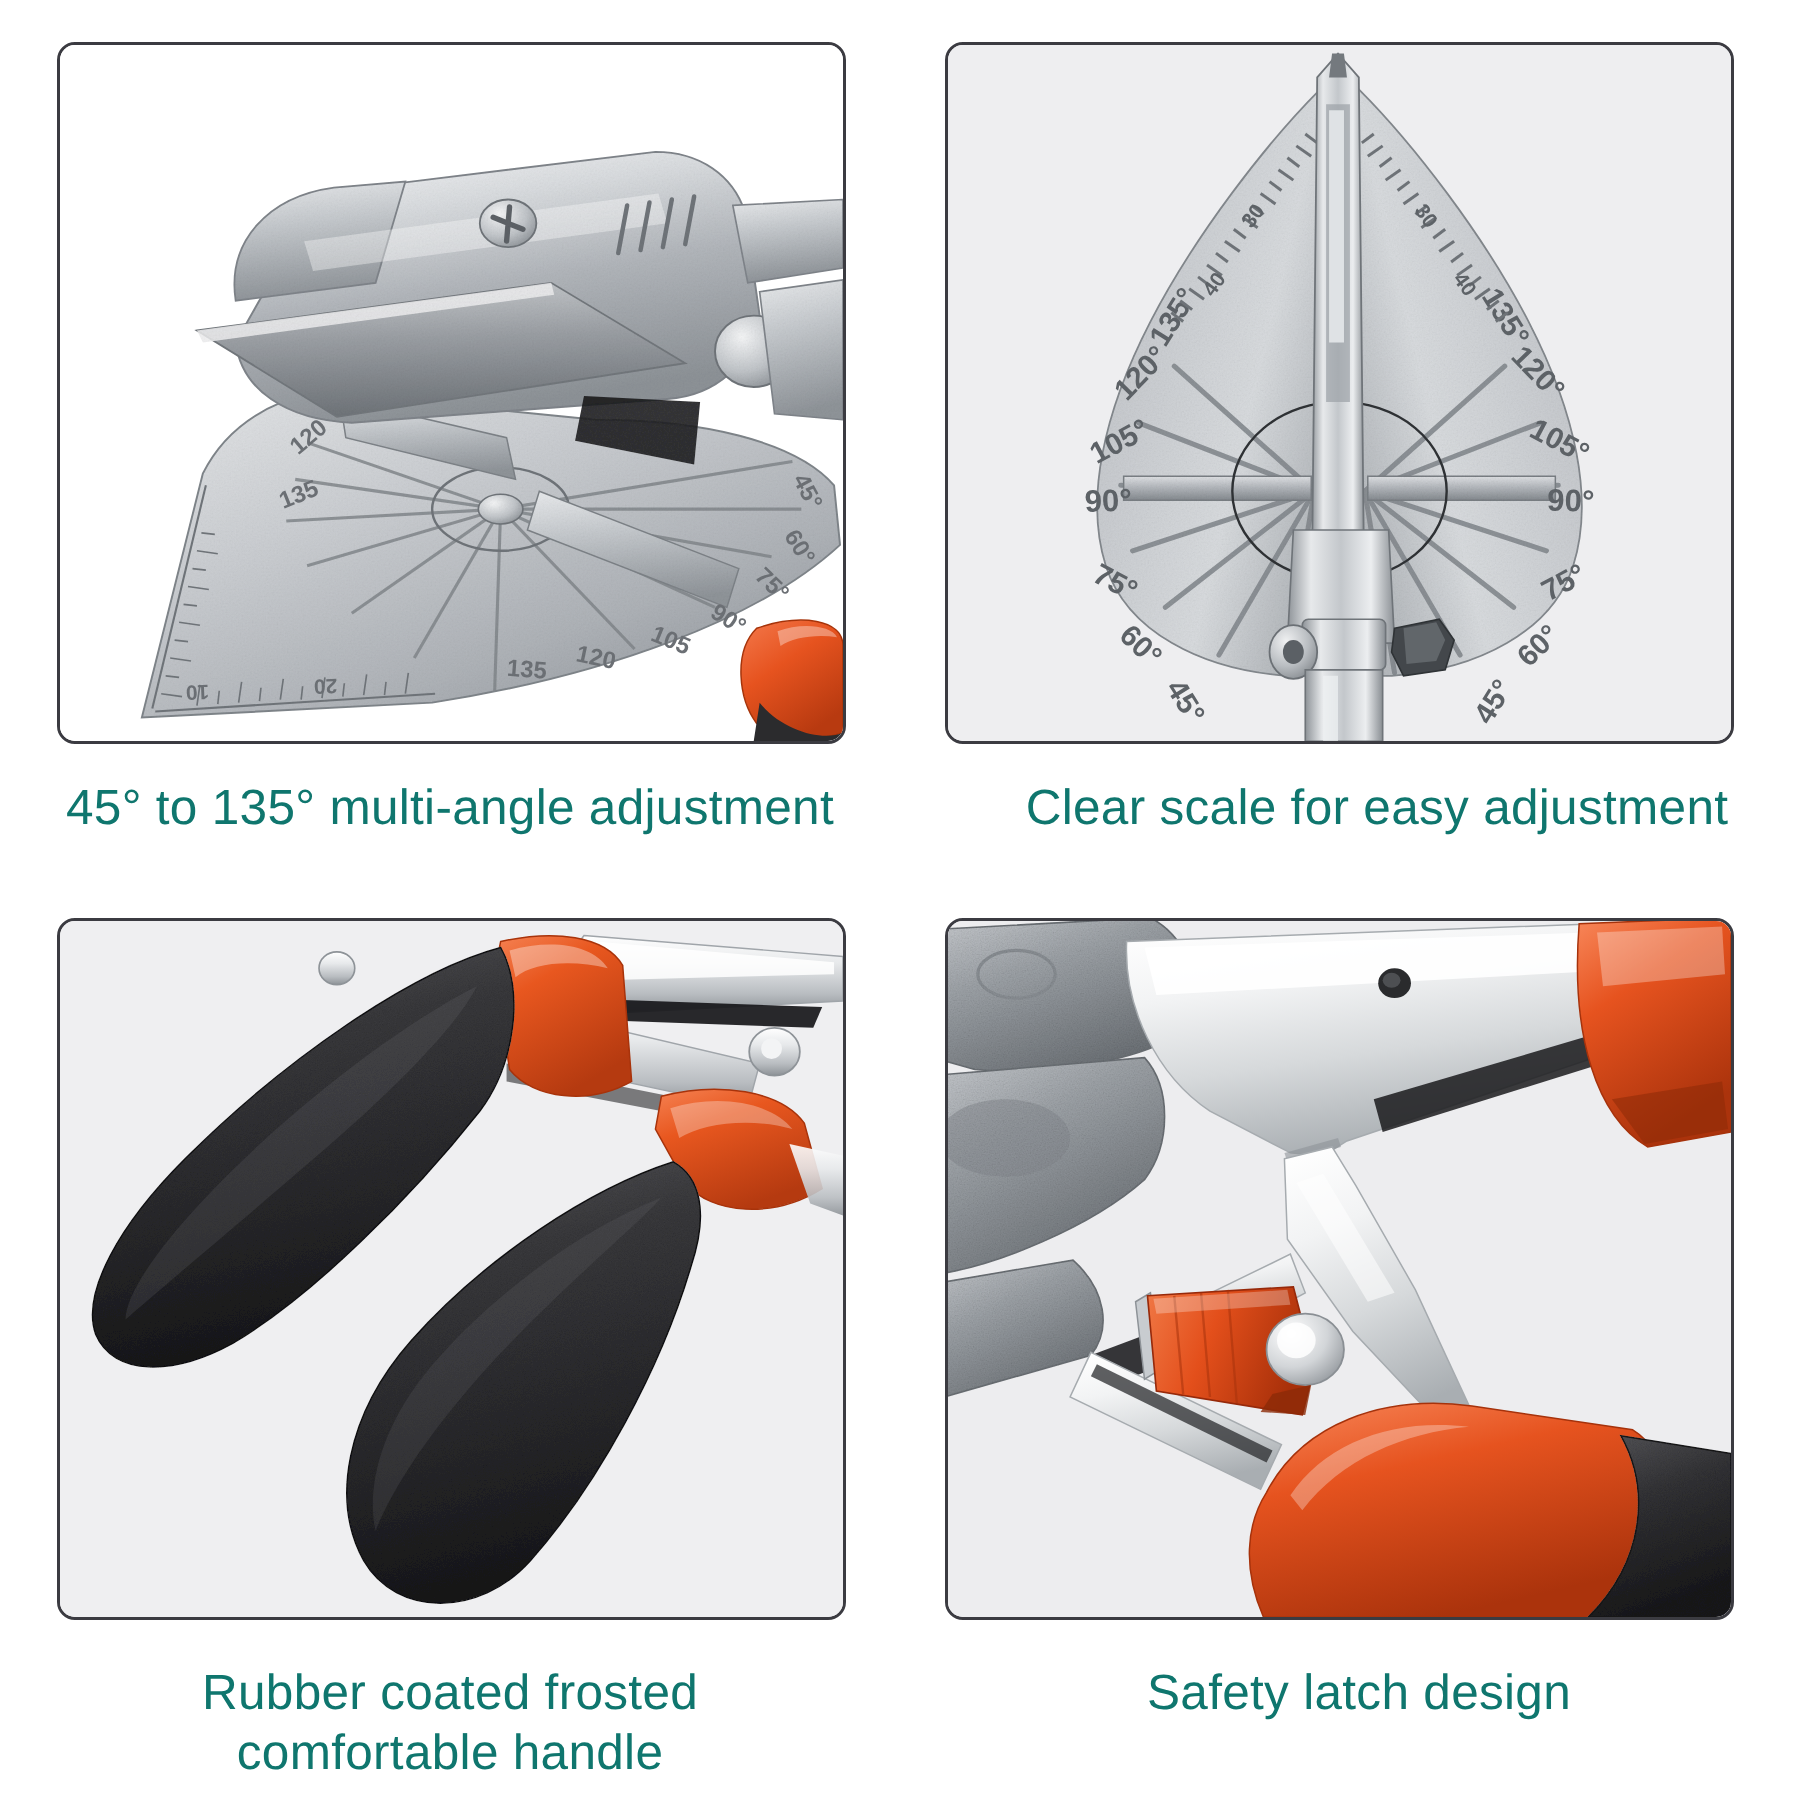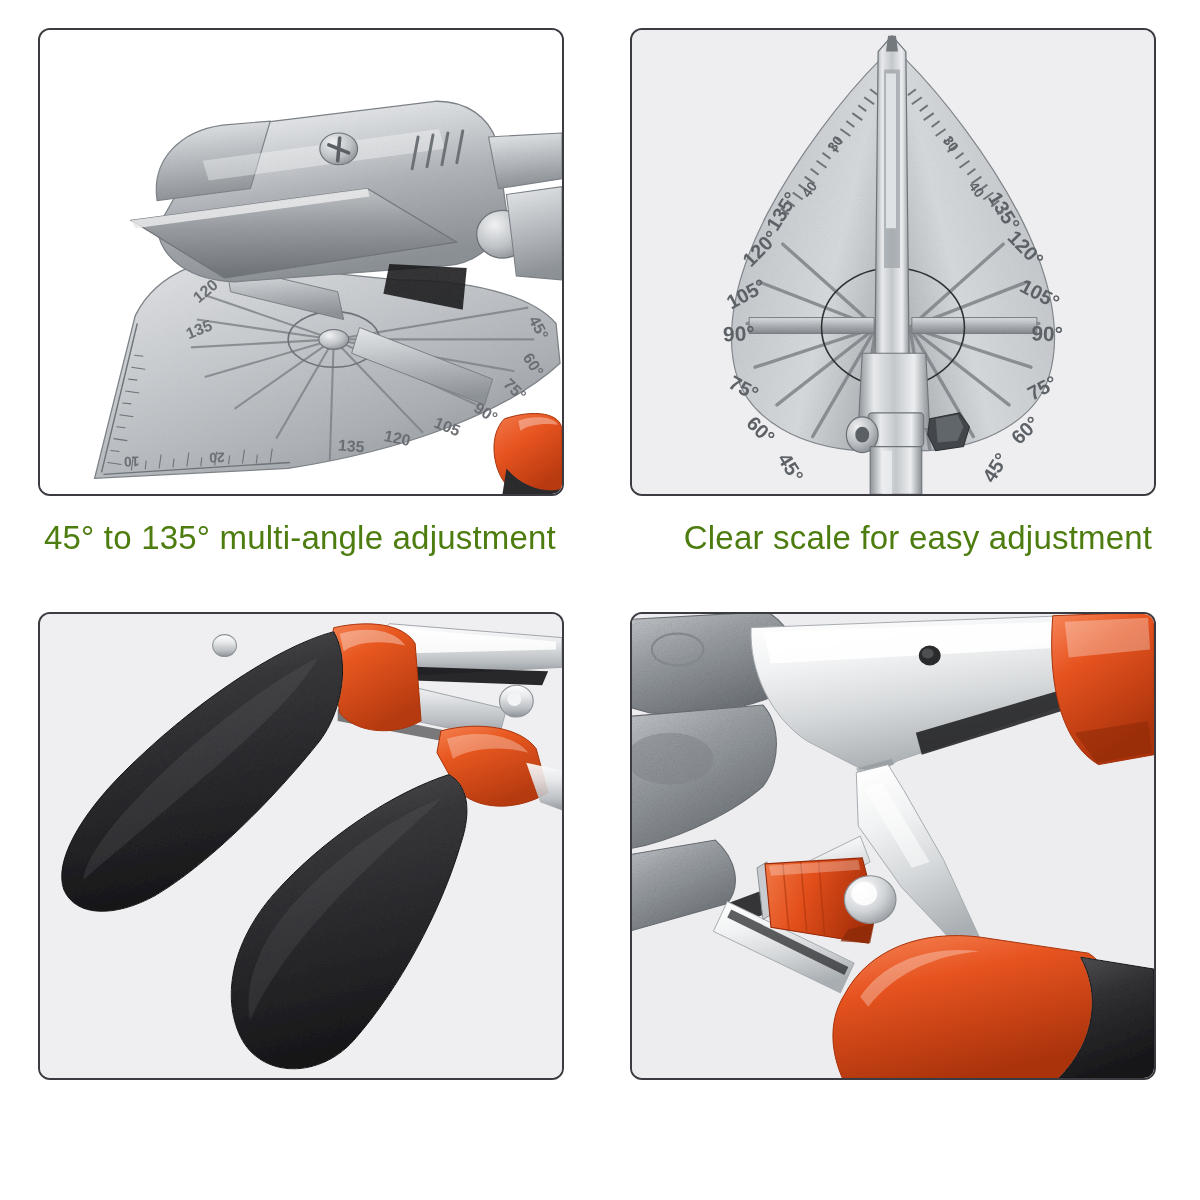--- a/index.html
+++ b/index.html
@@ -37,21 +37,21 @@
   #cell-2 .photo-frame { left: 30px; background: #eeeef0; }
   #cell-3 .photo-frame { top: 12px; background: #efeff1; }
   #cell-4 .photo-frame { left: 30px; top: 12px; background: #ededef; }
 
   .photo-svg { display: block; width: 100%; height: 100%; }
 
   .caption {
     position: absolute;
     left: 0; width: 600px;
     text-align: center;
-    color: #4d7c0f;
+    color: #0f766e;
     font-size: 33px;
     line-height: 40px;
     letter-spacing: 0.2px;
     white-space: pre-line;
   }
   #cell-1 .caption, #cell-2 .caption { top: 518px; }
   #cell-3 .caption, #cell-4 .caption { top: 508px; }
   #cell-2 .caption { left: 38px; width: 560px; }
   #cell-4 .caption { left: 26px; width: 560px; }
 </style>
@@ -476,20 +476,22 @@
           <path d="M412 162 C356 180 286 226 236 282
                    C192 332 182 390 204 430 C226 468 282 468 316 430
                    C362 378 404 300 424 232 C436 196 430 172 412 162 Z" fill="url(#p3-black)" stroke="#111113" stroke-width="1"></path>
         </g>
         <path d="M404 186 C348 208 284 256 244 306 C214 344 206 384 212 410
                  C226 374 262 324 312 274 C356 230 390 202 404 186 Z" fill="#6e6e73" opacity="0.2"></path>
 
         <path d="M490 150 L526 158 L526 198 L504 190 Z" fill="url(#p3-chrome)" opacity="0.9"></path>
       </svg>
     </div>
+    <div class="caption">Rubber coated frosted
+comfortable handle</div>
   </div>
 
   <div class="cell" id="cell-4">
     <div class="photo-frame">
       <svg class="photo-svg" viewBox="0 0 526 468" preserveAspectRatio="xMidYMid slice">
         <defs>
           <linearGradient id="p4-chrome" x1="0.1" y1="0" x2="0.4" y2="1">
             <stop offset="0%" stop-color="#ffffff"></stop>
             <stop offset="30%" stop-color="#f2f3f4"></stop>
             <stop offset="62%" stop-color="#d6d9db"></stop>
@@ -609,15 +611,16 @@
           <path d="M214 384 C238 338 292 318 352 326 L460 342
                    C486 358 492 400 476 436 L444 468 L212 468
                    C198 436 200 406 214 384 Z" fill="url(#p4-orange)" stroke="#a6320b" stroke-width="1"></path>
           <path d="M230 386 C254 350 300 334 350 340 C306 344 264 362 238 396 Z" fill="#ffffff" opacity="0.3"></path>
         </g>
         <g filter="url(#p4-frost)">
           <path d="M452 346 L526 358 L526 468 L430 468 C468 430 472 382 452 346 Z" fill="url(#p4-black)" stroke="#151517" stroke-width="1"></path>
         </g>
       </svg>
     </div>
+    <div class="caption">Safety latch design</div>
   </div>
 
 </div>
 
 </body></html>

